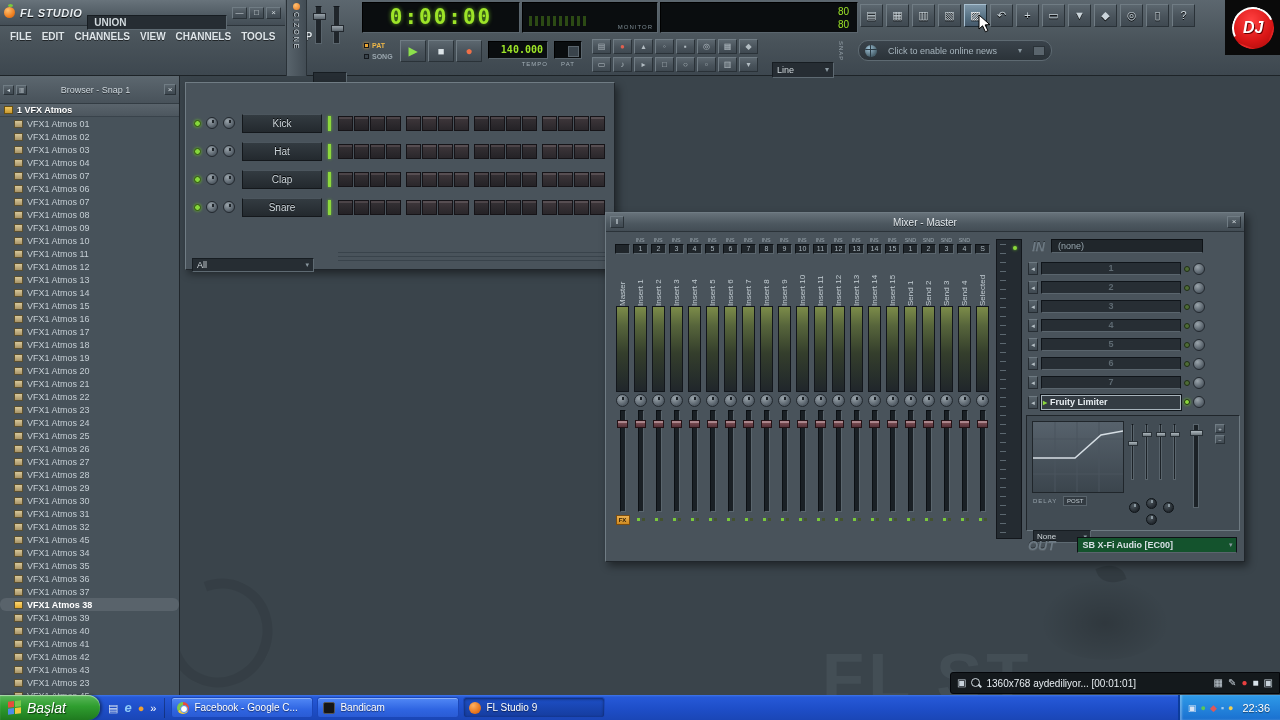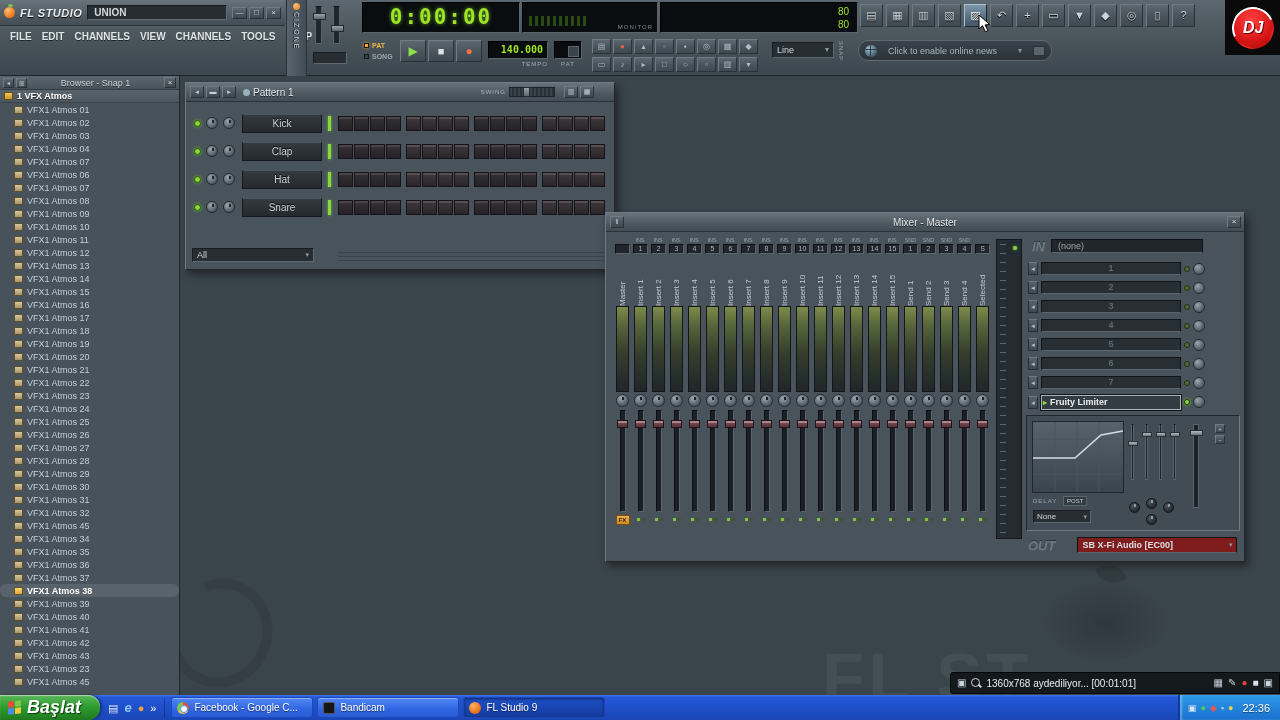--- a/index.html
+++ b/index.html
@@ -1,20 +1,20 @@
 <!DOCTYPE html>
 <html><head>
 <meta charset="utf-8">
 <style>
   *{margin:0;padding:0;box-sizing:border-box;font-family:"Liberation Sans",sans-serif;}
   html,body{background:#222;}
   #screen{position:relative;width:1280px;height:720px;background:#3a444b;overflow:hidden;}
 
   .raised{background:linear-gradient(#5c676f,#49535b 55%,#3f4951);border:1px solid #2a3238;border-top-color:#707c84;border-left-color:#707c84;}
-  .sunken{background:#262d33;border:1px solid #5e6a72;border-top-color:#171d22;border-left-color:#171d22;}
+  .sunken{background:#262d33;border:1px solid #5e6a72;border-top-color:#171d22;border-left-color:#171d22;margin-top:20px;}
   .lcd{background:#0a0d0f;border:1px solid #000;border-bottom-color:#5a656d;border-right-color:#5a656d;color:#9de428;font-family:"DejaVu Sans Mono",monospace;}
 
   
   #topbar{position:absolute;left:0;top:0;width:1280px;height:76px;background:linear-gradient(#5c676f,#49535a 55%,#3d474f);border-bottom:1px solid #1d2327;}
   #tb-title{position:absolute;left:0;top:0;width:285px;height:26px;display:flex;align-items:center;gap:5px;padding:0 4px;background:linear-gradient(#68737b,#4c575f 70%,#434d55);border-bottom:1px solid #2c343a;}
   .fruit{width:11px;height:11px;border-radius:50%;background:radial-gradient(circle at 35% 30%,#ffc070,#f08020 60%,#c05c10);position:relative;flex:none;}
   .fruit::after{content:"";position:absolute;left:4px;top:-3px;width:5px;height:3px;background:#7ac83c;border-radius:50%;}
   #tb-app{font-size:11px;font-weight:bold;font-style:italic;color:#e8eef2;text-shadow:0 1px 1px #000;letter-spacing:.5px;}
   #tb-edition{flex:1;height:15px;line-height:13px;text-align:left;padding-left:6px;font-size:10px;font-weight:bold;color:#d2dade;}
   #tb-winbtns{display:flex;gap:2px;}
@@ -83,21 +83,21 @@
   #dj-text{transform:rotate(-20deg);font-size:16px;font-weight:bold;font-style:italic;color:#fff;text-shadow:1px 1px 0 #600;}
 
   
   #wm-text{position:absolute;left:822px;top:638px;font-size:69px;font-weight:bold;color:rgba(200,210,220,0.07);letter-spacing:4px;}
   #wm-fruit{position:absolute;left:1040px;top:578px;width:130px;height:82px;background:radial-gradient(ellipse at 50% 55%,rgba(0,0,0,.18),rgba(0,0,0,0) 70%);border-radius:50%;}
   #wm-fruit::after{content:"";position:absolute;left:58px;top:-14px;width:26px;height:20px;background:rgba(0,0,0,.12);border-radius:0 80% 0 80%;transform:rotate(-20deg);}
   #wm-swirl{position:absolute;left:168px;top:578px;width:104px;height:110px;border:10px solid rgba(0,0,0,.08);border-radius:50%;border-left-color:transparent;transform:rotate(25deg);}
 
   
   #browser{position:absolute;left:0;top:76px;width:180px;height:619px;background:#47525a;border-right:1px solid #20262b;overflow:hidden;}
-  #browser-header{height:14px;display:flex;align-items:center;gap:2px;padding:0 3px;background:linear-gradient(#5c676f,#48525a);border-bottom:1px solid #333c43;}
+  #browser-header{height:28px;display:flex;align-items:center;gap:2px;padding:0 3px;background:linear-gradient(#5c676f,#48525a);border-bottom:1px solid #333c43;}
   .bh-ico{width:11px;height:10px;font-size:6px;line-height:9px;text-align:center;color:#c2ccd2;}
   #browser-title{flex:1;text-align:center;font-size:9px;color:#cfd8de;text-shadow:0 1px 0 rgba(0,0,0,.5);}
   #browser-close{width:12px;height:11px;font-size:8px;line-height:9px;text-align:center;color:#d6dee2;}
   #browser-root{height:13px;display:flex;align-items:center;gap:4px;padding-left:4px;background:linear-gradient(#5a646c,#4c565e);border-bottom:1px solid #39434b;}
   #browser-root .f-ico{width:9px;height:8px;background:linear-gradient(#f0c860,#c89830);border:1px solid #6a5010;flex:none;}
   #browser-root-label{font-size:9px;font-weight:bold;color:#fff;text-shadow:0 1px 0 rgba(0,0,0,.5);}
   .b-item{height:13px;display:flex;align-items:center;gap:4px;padding-left:14px;}
   .b-item .i-ico{width:9px;height:8px;background:linear-gradient(#d8c89a,#a89468);border:1px solid #5c5030;flex:none;}
   .b-item .i-label{font-size:9px;color:#c5ced4;white-space:nowrap;}
   .b-item.sel{background:#59636b;border-radius:6px;}
@@ -174,38 +174,38 @@
   #bigfader{position:absolute;left:166px;top:8px;width:6px;height:84px;background:#1c2227;border:1px solid #59646c;}
   #bigfader .vsh{position:absolute;left:-4px;top:5px;width:13px;height:6px;background:linear-gradient(#aeb8be,#6e787e);border:1px solid #2a3238;}
   .micro-btn{position:absolute;width:10px;height:9px;font-size:6px;line-height:8px;text-align:center;color:#c6d0d6;}
   .dk{position:absolute;width:11px;height:11px;border-radius:50%;background:radial-gradient(circle at 35% 30%,#4e585f,#23292f 70%);border:1px solid #0f1418;}
   .dk::after{content:"";position:absolute;left:4px;top:1px;width:2px;height:3px;background:#8a98a0;}
   #delay-label{position:absolute;left:6px;top:82px;font-size:6px;color:#97a3ab;letter-spacing:1px;}
   #post-tab{position:absolute;left:36px;top:80px;font-size:6px;color:#c2ccd2;background:#333b42;border:1px solid #59646c;padding:0 3px;line-height:8px;}
   #none-combo{position:absolute;left:6px;top:94px;width:58px;height:13px;display:flex;align-items:center;justify-content:space-between;padding:0 3px;font-size:8px;color:#cfd6da;}
   #none-caret{font-size:7px;color:#8a98a0;}
   #out-row{position:absolute;left:0;top:300px;width:214px;height:20px;display:flex;align-items:center;gap:22px;padding-left:2px;}
-  #out-combo{width:160px;height:16px;background:#7f1d1d;border:1px solid #0e1216;border-bottom-color:#5a656d;display:flex;align-items:center;justify-content:space-between;padding:0 4px;}
+  #out-combo{width:160px;height:16px;background:#14532d;border:1px solid #0e1216;border-bottom-color:#5a656d;display:flex;align-items:center;justify-content:space-between;padding:0 4px;}
   #out-value{font-size:9px;font-weight:bold;color:#d8e0e5;white-space:nowrap;}
   #out-caret{font-size:7px;color:#8a98a0;}
 
   
   #bandicam-bar{position:absolute;left:950px;top:672px;width:330px;height:22px;background:rgba(18,22,26,.94);border:1px solid #04060a;border-radius:3px 0 0 3px;display:flex;align-items:center;gap:5px;padding:0 6px;}
   .bc-ico{font-size:10px;line-height:20px;}
   #bc-mag{width:10px;height:10px;position:relative;flex:none;}
   #bc-mag::before{content:"";position:absolute;left:0;top:0;width:7px;height:7px;border:1.5px solid #cfd8de;border-radius:50%;}
   #bc-mag::after{content:"";position:absolute;left:7px;top:7px;width:4px;height:1.5px;background:#cfd8de;transform:rotate(45deg);}
   #bc-status{font-size:10px;color:#e8eef2;white-space:nowrap;flex:1;}
 
   
   #taskbar{position:absolute;left:0;top:695px;width:1280px;height:25px;background:linear-gradient(#3f77ea 0%,#2659d8 8%,#1e4ec8 55%,#1a46b6 100%);display:flex;align-items:center;}
   #start-btn{width:100px;height:25px;border-radius:0 12px 12px 0;background:linear-gradient(#5cb85c 0%,#2f9e2f 45%,#1f7a1f 100%);box-shadow:inset 0 1px 1px rgba(255,255,255,.5),2px 0 3px rgba(0,0,0,.4);display:flex;align-items:center;gap:6px;padding-left:8px;flex:none;}
   #start-flag{display:grid;grid-template-columns:6px 6px;grid-gap:1px;transform:skewY(-6deg);}
   #start-flag span{width:6px;height:6px;}
-  #start-label{font-size:18px;font-weight:bold;font-style:italic;color:#fff;text-shadow:1px 1px 1px rgba(0,0,0,.6);}
+  #start-label{font-size:14px;font-weight:normal;font-style:italic;color:#fff;text-shadow:1px 1px 1px rgba(0,0,0,.6);}
   #quick-launch{display:flex;align-items:center;gap:6px;padding:0 8px;border-right:1px solid rgba(0,0,0,.3);height:20px;}
   .ql-ico{font-size:11px;line-height:18px;}
   #ql-overflow{color:#fff;font-size:11px;}
   #tasks{display:flex;gap:4px;padding-left:6px;}
   .task-btn{width:142px;height:21px;border-radius:3px;background:linear-gradient(#5188f6,#2f65e2 60%,#2a5bd4);border:1px solid #1b47b8;box-shadow:inset 0 1px 0 rgba(255,255,255,.35);display:flex;align-items:center;gap:5px;padding:0 5px;}
   .task-btn.active{background:linear-gradient(#1d4fc6,#153c9e);box-shadow:inset 0 1px 3px rgba(0,0,0,.5);}
   .task-label{font-size:10px;color:#fff;white-space:nowrap;overflow:hidden;text-overflow:ellipsis;text-shadow:0 1px 1px rgba(0,0,0,.5);}
   .task-ico{width:12px;height:12px;flex:none;border-radius:2px;}
   .ti-chrome{border-radius:50%;background:conic-gradient(#e84c3c 0 120deg,#f0c83c 120deg 240deg,#7cc84c 240deg 360deg);position:relative;}
   .ti-chrome::after{content:"";position:absolute;left:3px;top:3px;width:6px;height:6px;border-radius:50%;background:#fff;border:1px solid #4c8ce8;}
@@ -540,37 +540,20 @@
           <span class="i-label">VFX1 Atmos 23</span>
         </div>
         <div class="b-item">
           <span class="i-ico"></span>
           <span class="i-label">VFX1 Atmos 45</span>
         </div>
       </div>
   </div>
 
   <div id="pattern-window" class="win">
-    <div class="w-titlebar">
-      <span id="pat-nav" style="display:flex;gap:2px">
-          <span class="tiny-btn raised">◂</span>
-          <span class="tiny-btn raised">▬</span>
-          <span class="tiny-btn raised">▸</span>
-        </span>
-      <span id="pat-title-dot"></span>
-      <span class="w-title">Pattern 1</span>
-      <span id="swing-label">SWING</span>
-      <span id="swing-slider">
-          <span class="hnd"></span>
-        </span>
-      <span id="pat-views" style="display:flex;gap:2px;margin:0 16px 0 6px">
-          <span class="tiny-btn raised">▥</span>
-          <span class="tiny-btn raised">▦</span>
-        </span>
-    </div>
     <div id="chan-rows">
         <div class="chan-row">
           <span class="led-green"></span>
           <span class="knob"></span>
           <span class="knob"></span>
           <div class="chan-btn">Kick</div>
           <span class="target-led"></span>
           <div class="steps">
             <div class="step"></div>
             <div class="step"></div>
@@ -587,21 +570,21 @@
             <div class="step g gap"></div>
             <div class="step g"></div>
             <div class="step g"></div>
             <div class="step g"></div>
           </div>
         </div>
         <div class="chan-row">
           <span class="led-green"></span>
           <span class="knob"></span>
           <span class="knob"></span>
-          <div class="chan-btn">Clap</div>
+          <div class="chan-btn">Hat</div>
           <span class="target-led"></span>
           <div class="steps">
             <div class="step"></div>
             <div class="step"></div>
             <div class="step"></div>
             <div class="step"></div>
             <div class="step g gap"></div>
             <div class="step g"></div>
             <div class="step g"></div>
             <div class="step g"></div>
@@ -612,21 +595,21 @@
             <div class="step g gap"></div>
             <div class="step g"></div>
             <div class="step g"></div>
             <div class="step g"></div>
           </div>
         </div>
         <div class="chan-row">
           <span class="led-green"></span>
           <span class="knob"></span>
           <span class="knob"></span>
-          <div class="chan-btn">Hat</div>
+          <div class="chan-btn">Clap</div>
           <span class="target-led"></span>
           <div class="steps">
             <div class="step"></div>
             <div class="step"></div>
             <div class="step"></div>
             <div class="step"></div>
             <div class="step g gap"></div>
             <div class="step g"></div>
             <div class="step g"></div>
             <div class="step g"></div>

